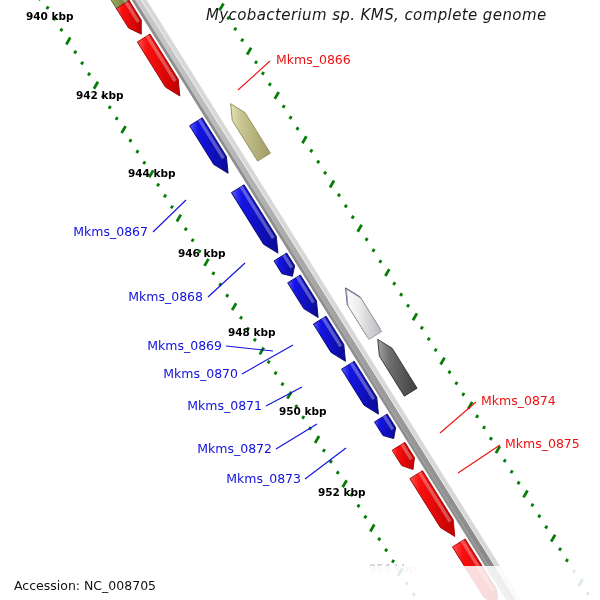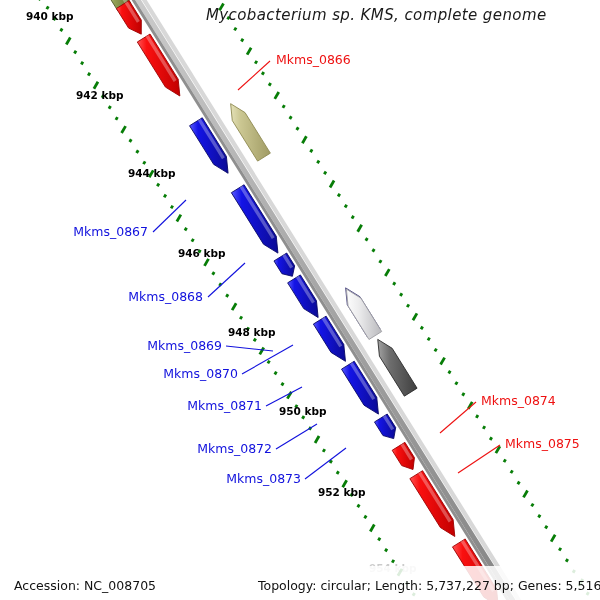--- a/index.html
+++ b/index.html
@@ -274,15 +274,14 @@
         <text x="279" y="415" fill="#000000" font-size="10.5" font-weight="bold" font-family="&quot;DejaVu Sans&quot;,&quot;Liberation Sans&quot;,sans-serif" opacity="1">950 kbp</text>
         <text x="318" y="496" fill="#000000" font-size="10.5" font-weight="bold" font-family="&quot;DejaVu Sans&quot;,&quot;Liberation Sans&quot;,sans-serif" opacity="1">952 kbp</text>
         <text x="369" y="572" fill="#000000" font-size="10.5" font-weight="bold" font-family="&quot;DejaVu Sans&quot;,&quot;Liberation Sans&quot;,sans-serif" opacity="0.2">954 kbp</text>
       </g>
   </svg>
 
   <div class="ttl" style="left:158px;top:6px;">Mycobacterium sp. KMS, complete genome</div>
 
   <div class="footer">
     <div class="fnote fa">Accession: NC_008705</div>
-    <div class="fnote fb">Topology: circular; Length: 5,737,227 bp; Genes: 5,516</div>
   </div>
 </div>
 
 </body></html>

